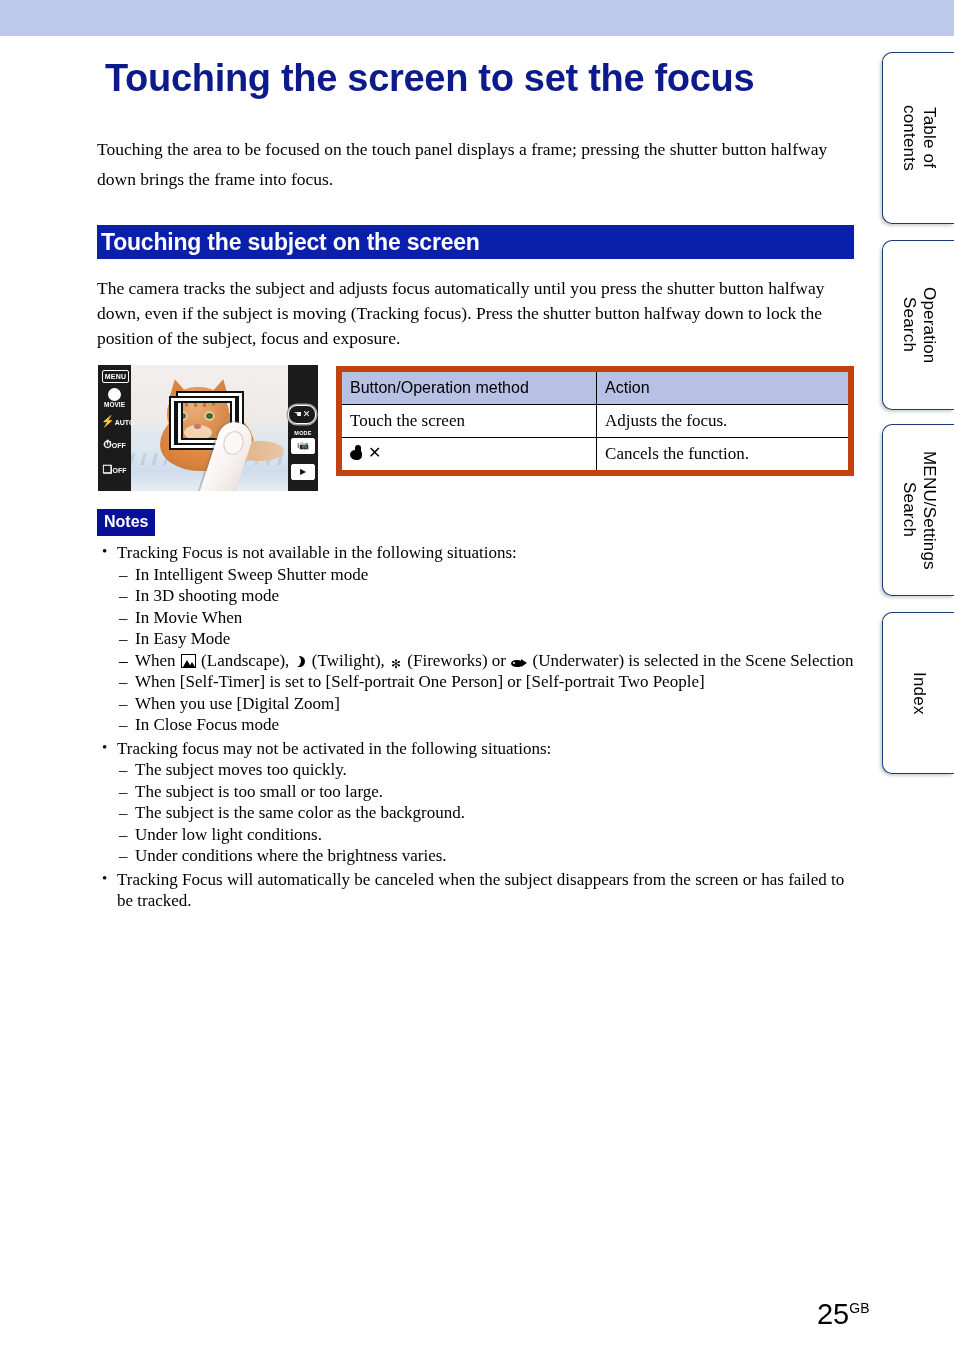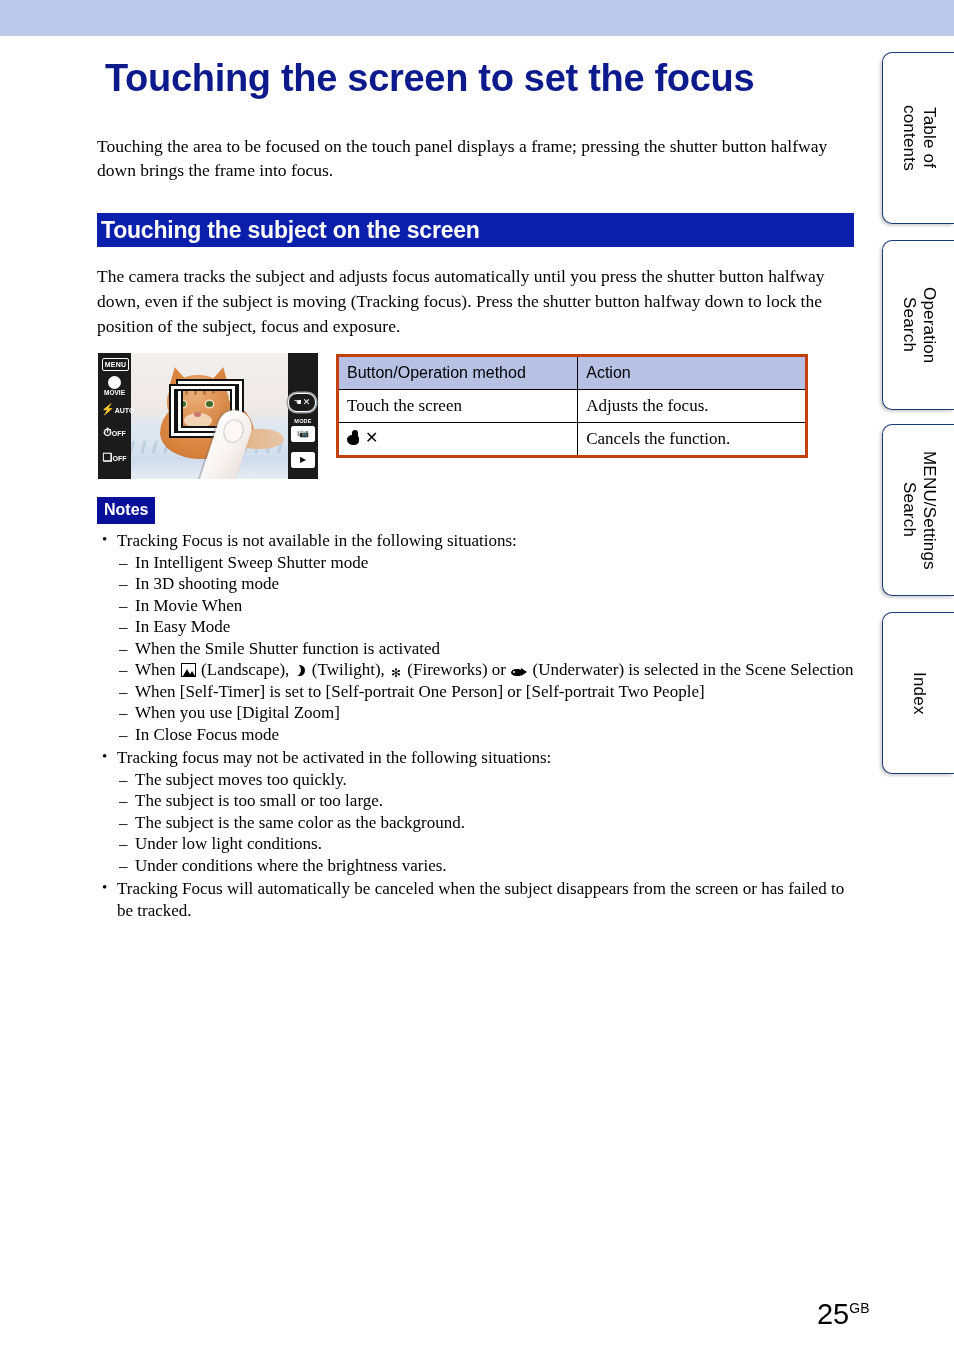--- a/index.html
+++ b/index.html
@@ -46,21 +46,21 @@
     line-height: 52px;
     color: #0d1a8c;
     margin: 8px;
     padding: 8px 0 0 0;
     letter-spacing: -0.3px;
   }
 
   p.intro {
     font-family: "Liberation Serif", serif;
     font-size: 17.5px;
-    line-height: 24px;
+    line-height: 30px;
     color: #000;
     margin: 30px 0 0 0;
     width: 755px;
   }
 
   .section-bar {
     margin-top: 31px;
     background: #0a1fab;
     height: 34px;
     width: 757px;
@@ -294,23 +294,23 @@
     display: flex; align-items: center; justify-content: center;
     font-size: 8px;
     background: #fff; color: #111;
   }
 
   
   table.op-table {
     position: absolute;
     left: 239px;
     top: 1px;
-    width: 472px;
+    width: 518px;
     border-collapse: collapse;
-    border: 3px solid #c2410c;
+    border: 6px solid #c2410c;
   }
   table.op-table th,
   table.op-table td {
     border: 1px solid #000;
     padding: 4px 8px;
     text-align: left;
     vertical-align: middle;
     height: 24px;
   }
   table.op-table th {
@@ -642,21 +642,21 @@
     <ul class="notes-list">
 
       <li>
         <span class="bullet">•</span>
         <span>Tracking Focus is not available in the following situations:</span>
         <ul class="sub-list">
           <li><span class="dash">–</span><span>In Intelligent Sweep Shutter mode</span></li>
           <li><span class="dash">–</span><span>In 3D shooting mode</span></li>
           <li><span class="dash">–</span><span>In Movie When</span></li>
           <li><span class="dash">–</span><span>In Easy Mode</span></li>
-          <li><span class="dash">–</span><span>When the Smile Shutter function is activated</span></li>
+          <li><span class="dash">–</span></li>
           <li>
             <span class="dash">–</span><span>When </span><span class="inline-icon ic-landscape"></span><span> (Landscape), </span><span class="inline-icon ic-moon"></span><span> (Twilight), </span><span class="inline-icon ic-fireworks">✻</span><span> (Fireworks) or </span><span class="inline-icon ic-fish"><span class="body"></span><span class="tail"></span><span class="eye"></span></span><span> (Underwater) is selected in the Scene Selection</span>
           </li>
           <li><span class="dash">–</span><span>When [Self-Timer] is set to [Self-portrait One Person] or [Self-portrait Two People]</span></li>
           <li><span class="dash">–</span><span>When you use [Digital Zoom]</span></li>
           <li><span class="dash">–</span><span>In Close Focus mode</span></li>
         </ul>
       </li>
 
       <li>

